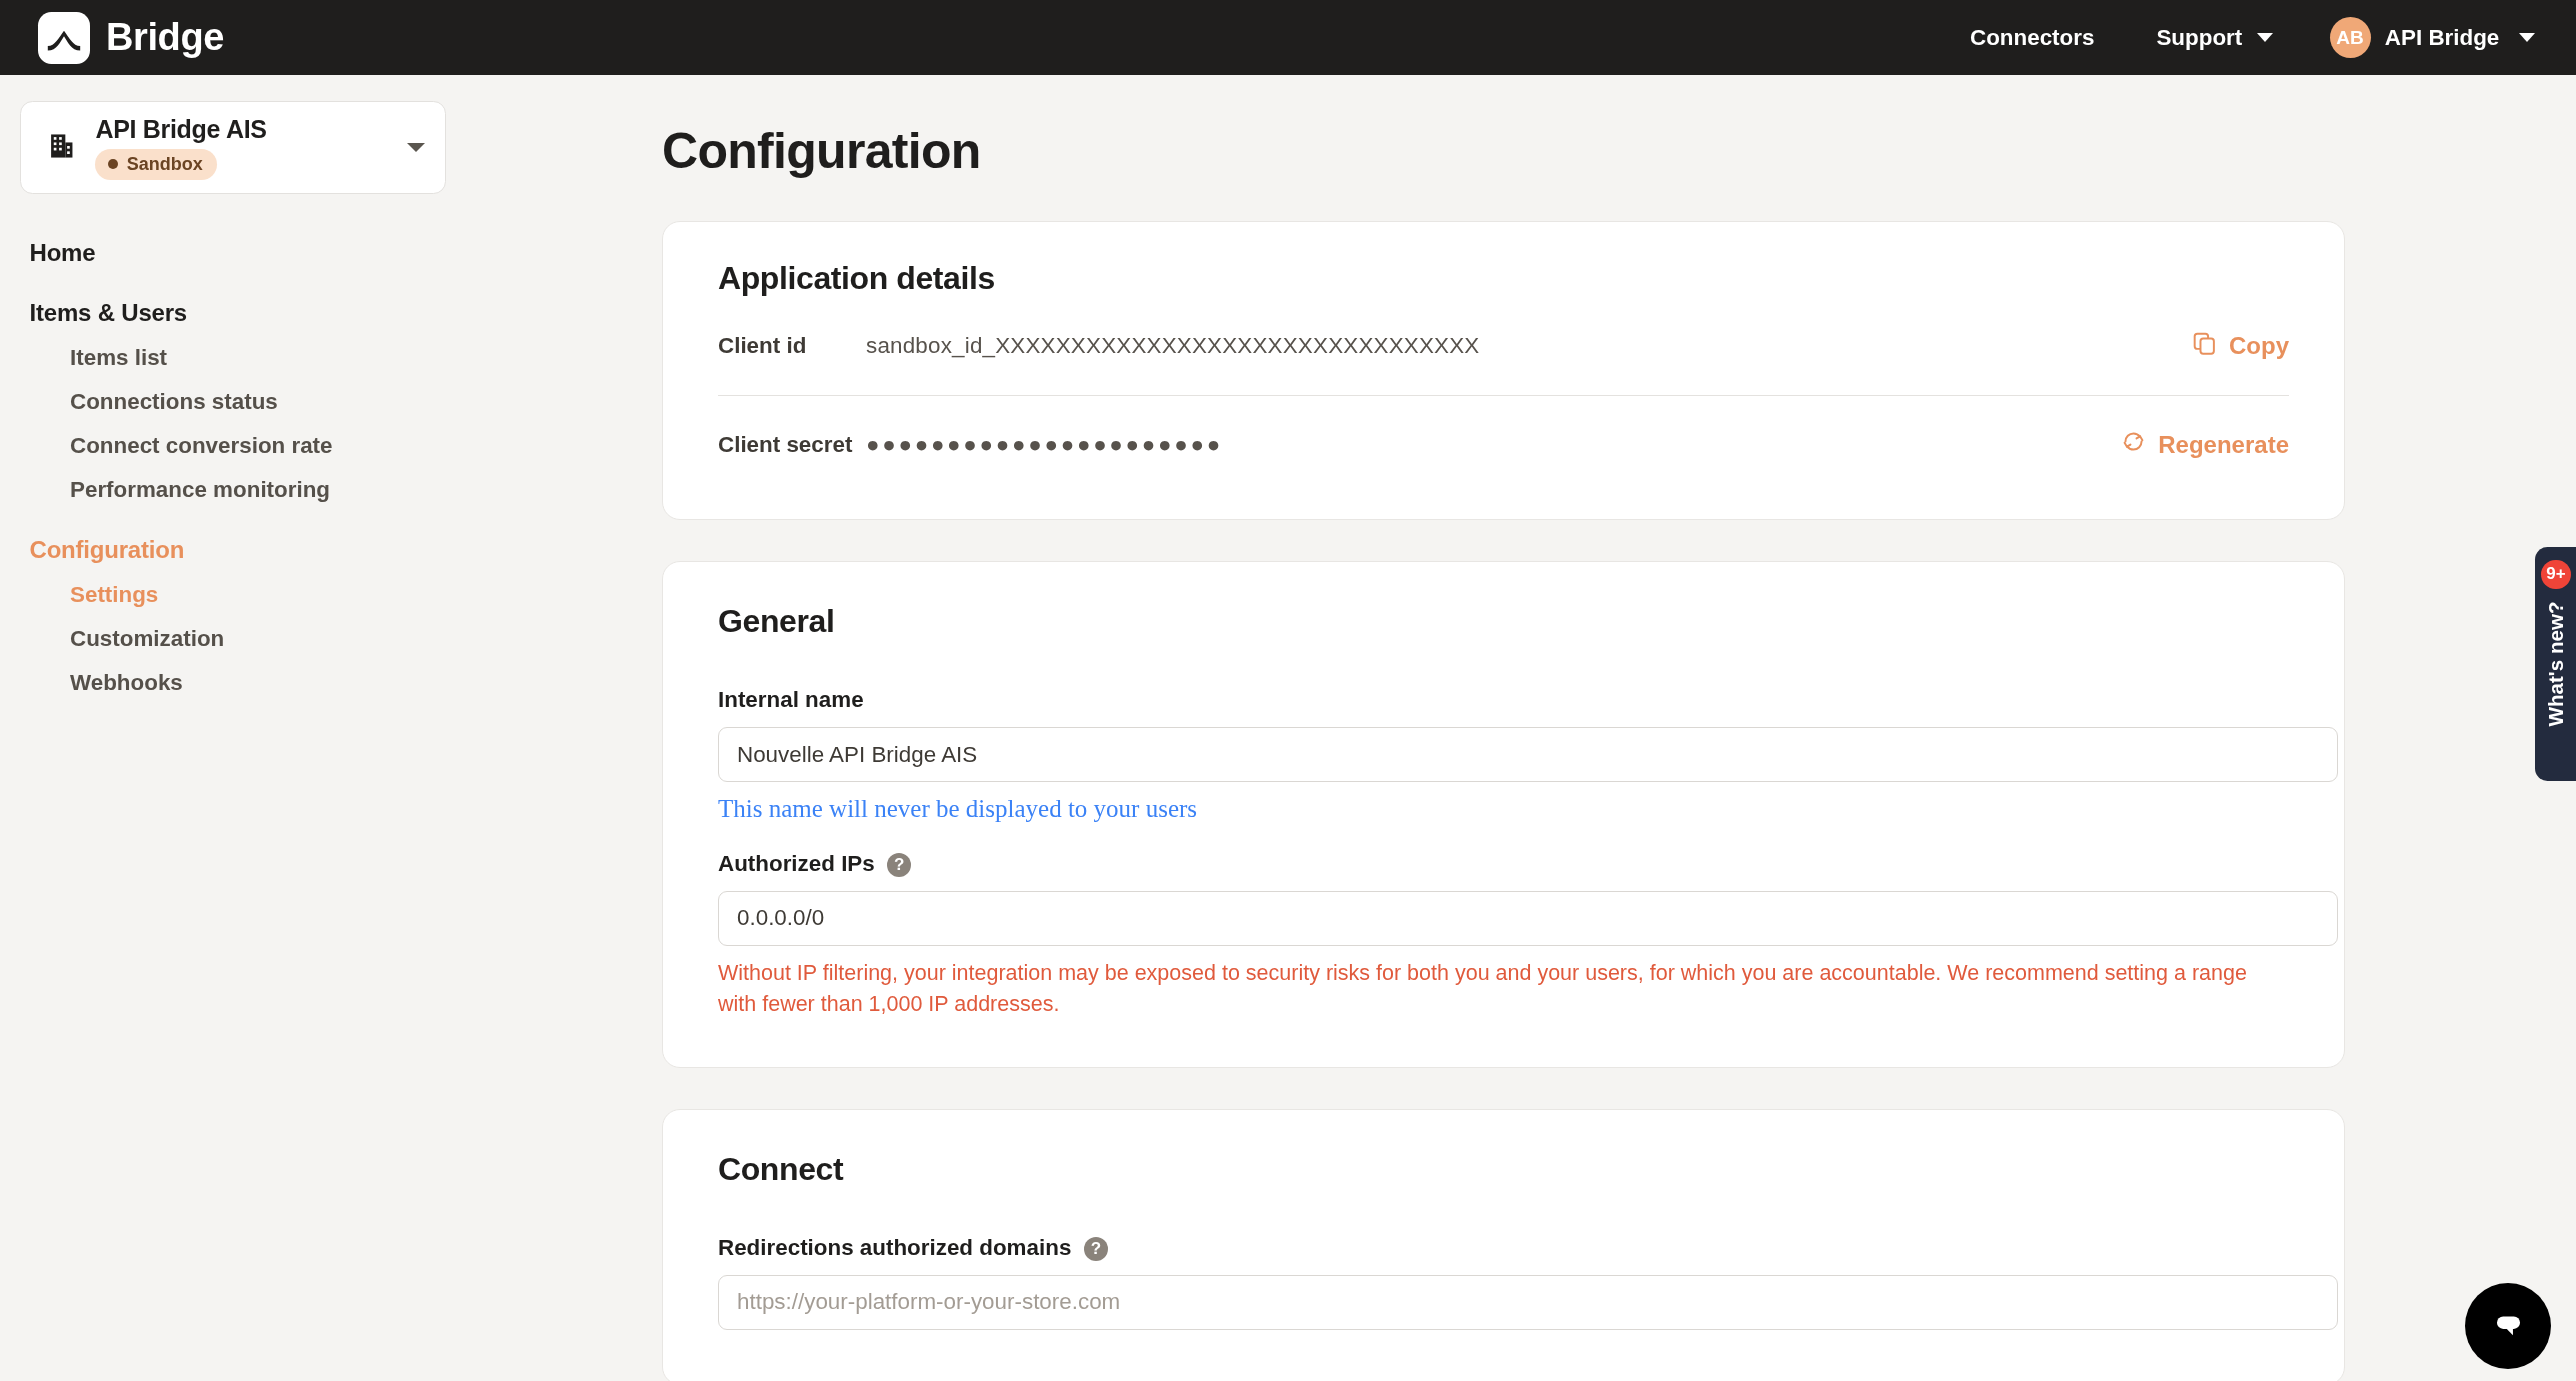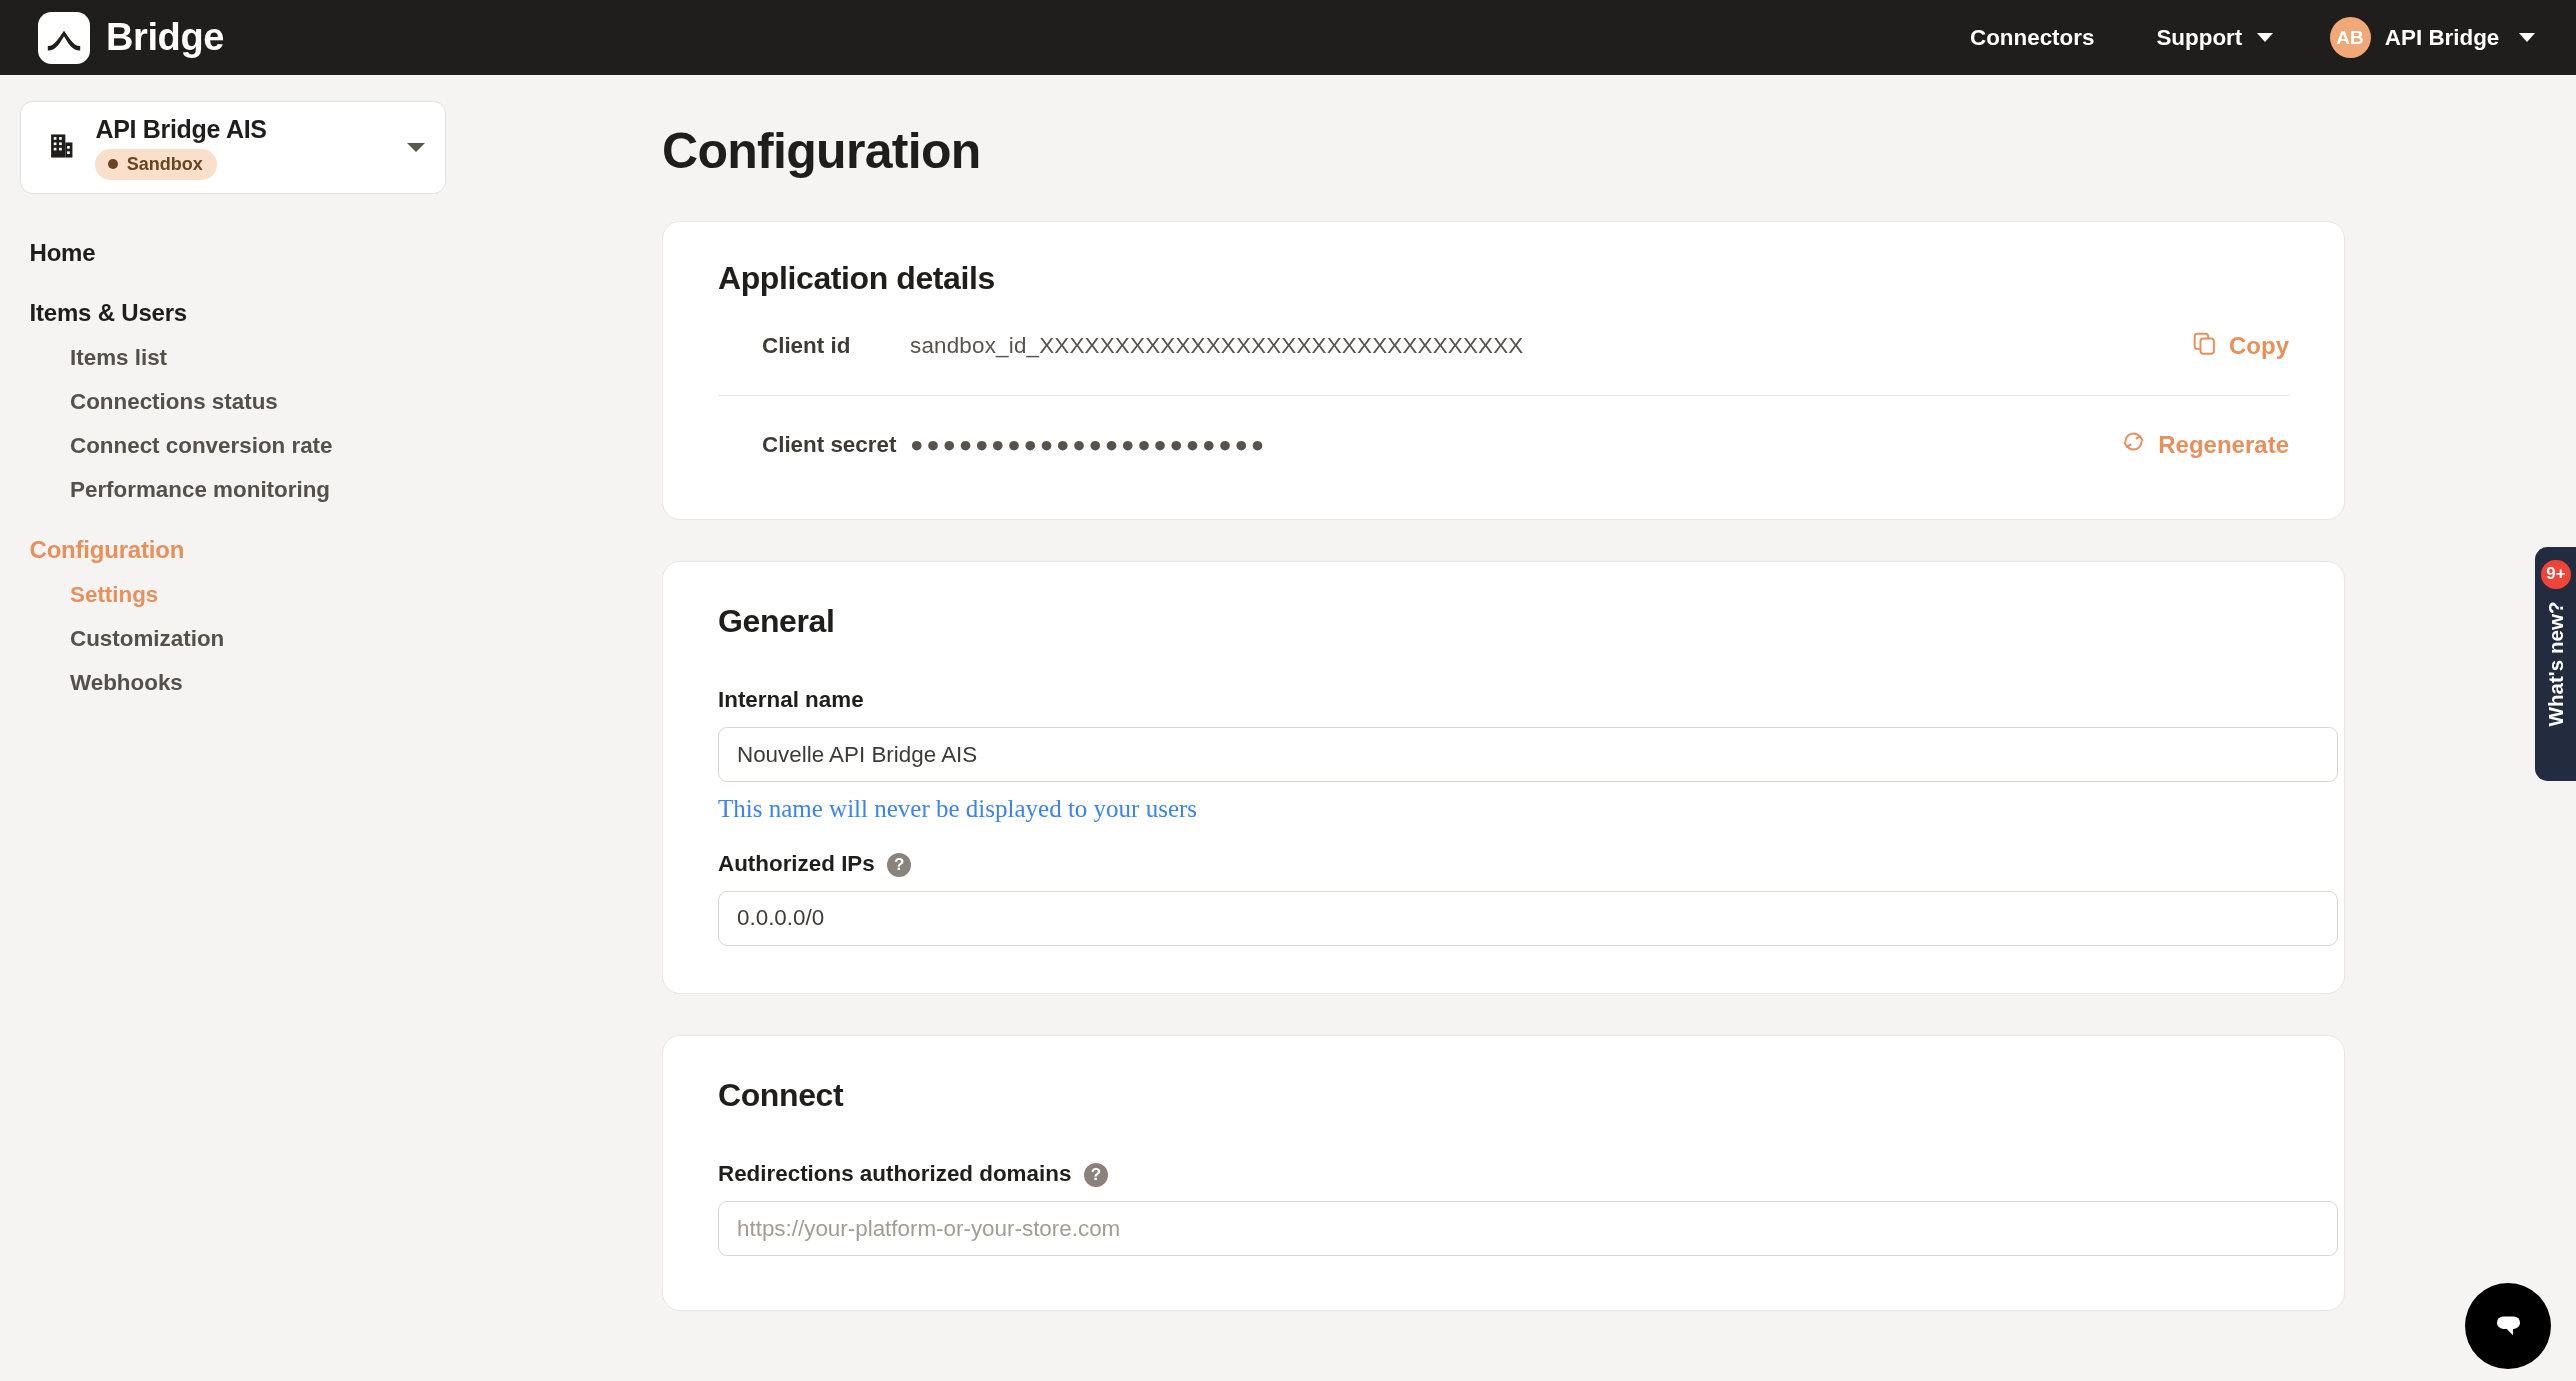--- a/index.html
+++ b/index.html
@@ -195,21 +195,20 @@
     display: flex;
     align-items: center;
     height: 98px;
   }
   .kv-key {
     font-size: 22.4px;
     font-weight: 700;
     color: #3E3A35;
     width: 148px;
     flex: 0 0 148px;
-    margin-left: 44px;
   }
   .kv-val {
     font-size: 22.4px;
     color: #57524C;
     font-weight: 400;
     letter-spacing: 0.2px;
   }
   .kv-val.dots {
     font-size: 22.4px;
     letter-spacing: 2.7px;
@@ -448,20 +447,21 @@
       <input class="text-input" type="text" value="Nouvelle API Bridge AIS" style="">
       <div class="helper-text">This name will never be displayed to your users</div>
     </div>
 
     <div style="margin-top:28px;">
       <div class="field-label">
         <span>Authorized IPs</span>
         <span class="help-icon">?</span>
       </div>
       <input class="text-input" type="text" value="0.0.0.0/0" style="">
+      <div class="error-text">Without IP filtering, your integration may be exposed to security risks for both you and your users, for which you are accountable. We recommend setting a range with fewer than 1,000 IP addresses.</div>
     </div>
   </div>
 
   <div class="card" style="padding-top:41px;padding-bottom:54px;">
     <div class="card-title">Connect</div>
 
     <div style="margin-top:47px;">
       <div class="field-label">
         <span>Redirections authorized domains</span>
         <span class="help-icon">?</span>

